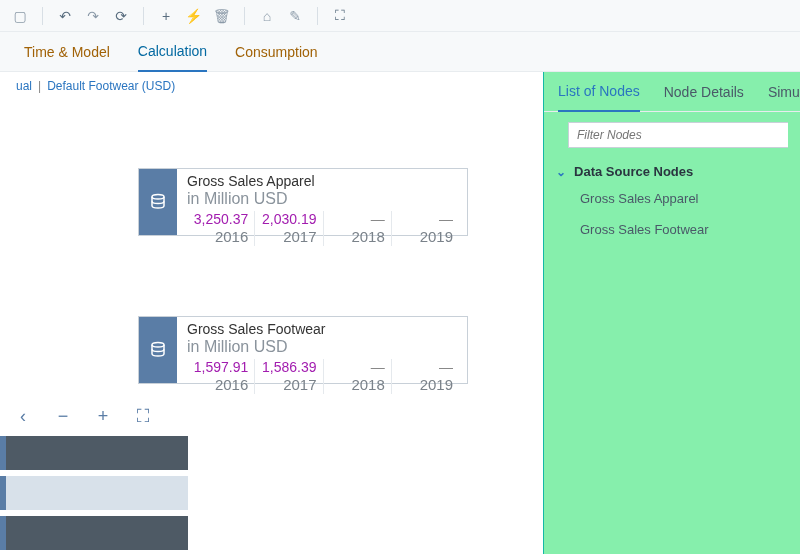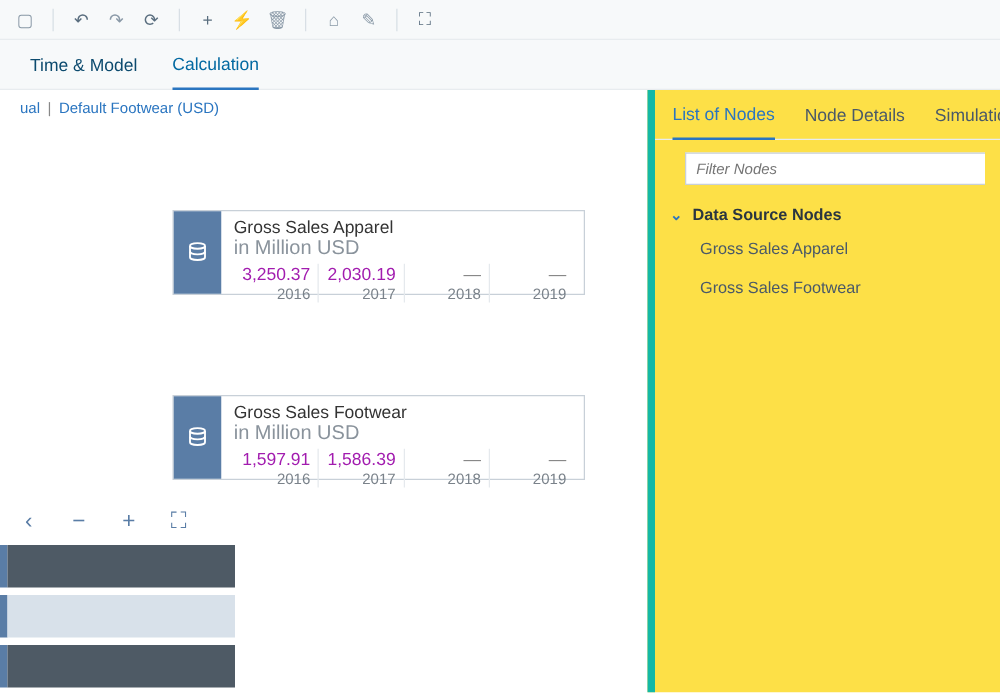--- a/index.html
+++ b/index.html
@@ -45,21 +45,21 @@
       height: 40px;
       background: #f7f9fa;
       padding: 0 24px;
       gap: 28px;
       border-bottom: 1px solid #e8ecef;
     }
     .maintab {
       height: 40px;
       display: flex;
       align-items: center;
-      color: #0c4a6e;
+      color: #a16207;
       cursor: pointer;
       font-size: 14px;
     }
     .maintab.selected {
       color: #0369a1;
       border-bottom: 2px solid #2a75c0;
       margin-bottom: -1px;
     }
     .subheader {
       height: 28px;
@@ -101,21 +101,21 @@
     .node-rows { display: flex; }
     .node-cell {
       flex: 1;
       text-align: right;
       padding: 0 6px;
       border-right: 1px solid #e5e9ed;
     }
     .node-cell:last-child { border-right: none; }
     .node-val { font-size: 14px; color: #a21caf; line-height: 1.2; }
     .node-val.dash { color: #888; }
-    .node-year { font-size: 12px; color: #7a828a; line-height: 1.2; }
+    .node-year { font-size: 15px; color: #7a828a; line-height: 1.2; }
     .minimap-controls {
       position: absolute;
       left: 12px;
       top: 306px;
       display: flex;
       align-items: center;
       gap: 18px;
       color: #5a7da6;
       font-size: 18px;
     }
@@ -129,24 +129,24 @@
       background: #fff;
     }
     .minimap-row { height: 34px; display: flex; margin-bottom: 6px; }
     .minimap-side { width: 6px; background: #5a7da6; }
     .minimap-bar-dark { flex: 1; background: #4e5a65; }
     .minimap-bar-light { flex: 1; background: #d8e1ea; }
     .right-panel {
       position: absolute;
       top: 72px;
       right: 0;
-      width: 282px;
+      width: 257px;
       height: 482px;
-      border-left: 6px solid #14b8a6;
-      background: #fde047;
+      border-left: 1px solid #14b8a6;
+      background: #86efac;
     }
     .rp-tabs {
       display: flex;
       align-items: center;
       height: 40px;
       padding: 0 14px;
       gap: 24px;
       border-bottom: 1px solid #e8ecef;
     }
     .rp-tab { font-size: 14px; color: #4a5968; cursor: pointer; height: 40px; display: flex; align-items: center; white-space: nowrap; }
@@ -202,20 +202,21 @@
   <div class="toolbar-sep"></div>
   <div class="toolbar-icon">⌂</div>
   <div class="toolbar-icon">✎</div>
   <div class="toolbar-sep"></div>
   <div class="toolbar-icon active">⛶</div>
 </div>
 
 <div class="maintabs">
   <div class="maintab">Time &amp; Model</div>
   <div class="maintab selected">Calculation</div>
+  <div class="maintab">Consumption</div>
 </div>
 
 <div class="subheader">
   <span>ual</span>
   <span class="subheader-sep">|</span>
   <span>Default Footwear (USD)</span>
 </div>
 
 <div class="canvas-area">
   <div class="node-card one">

